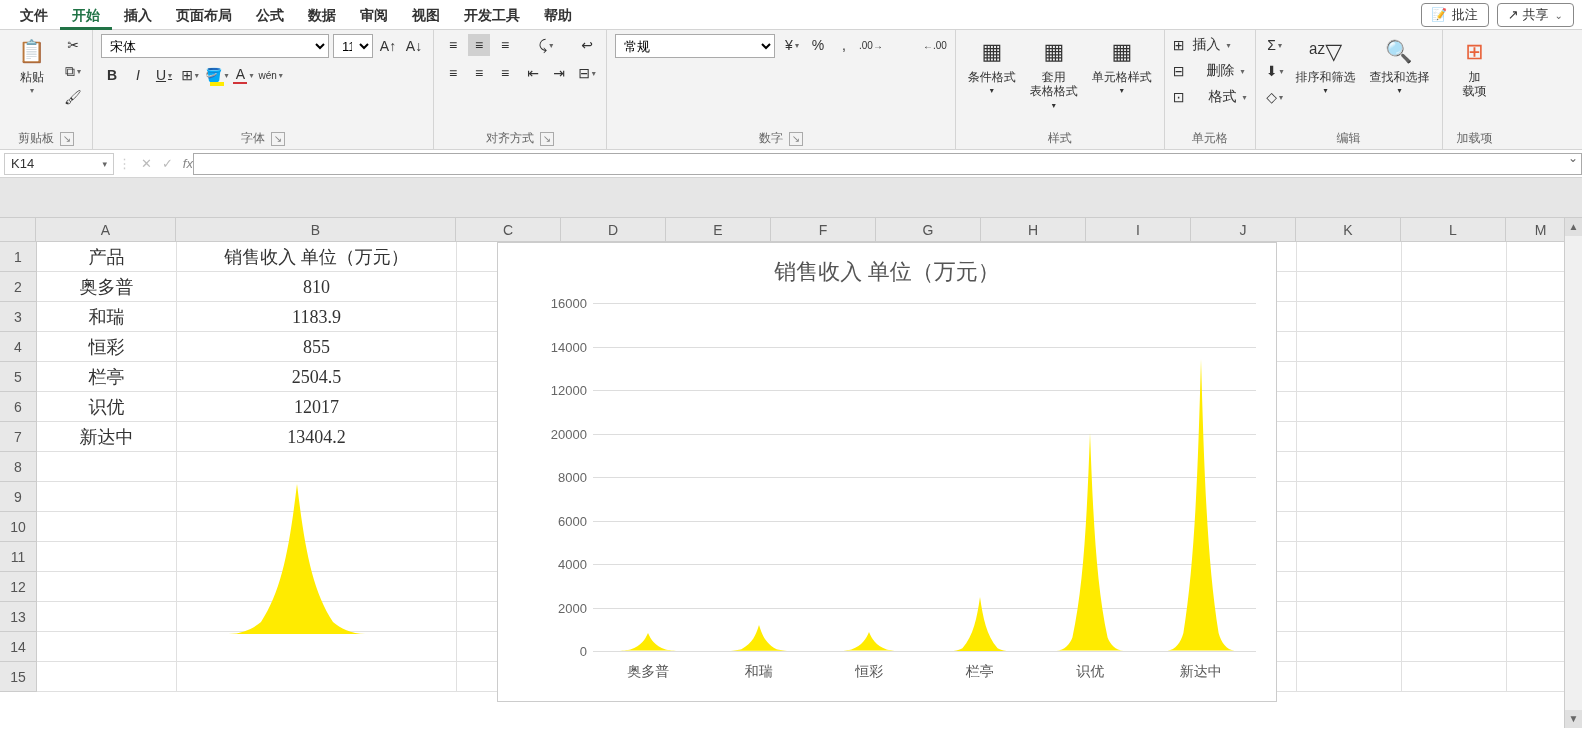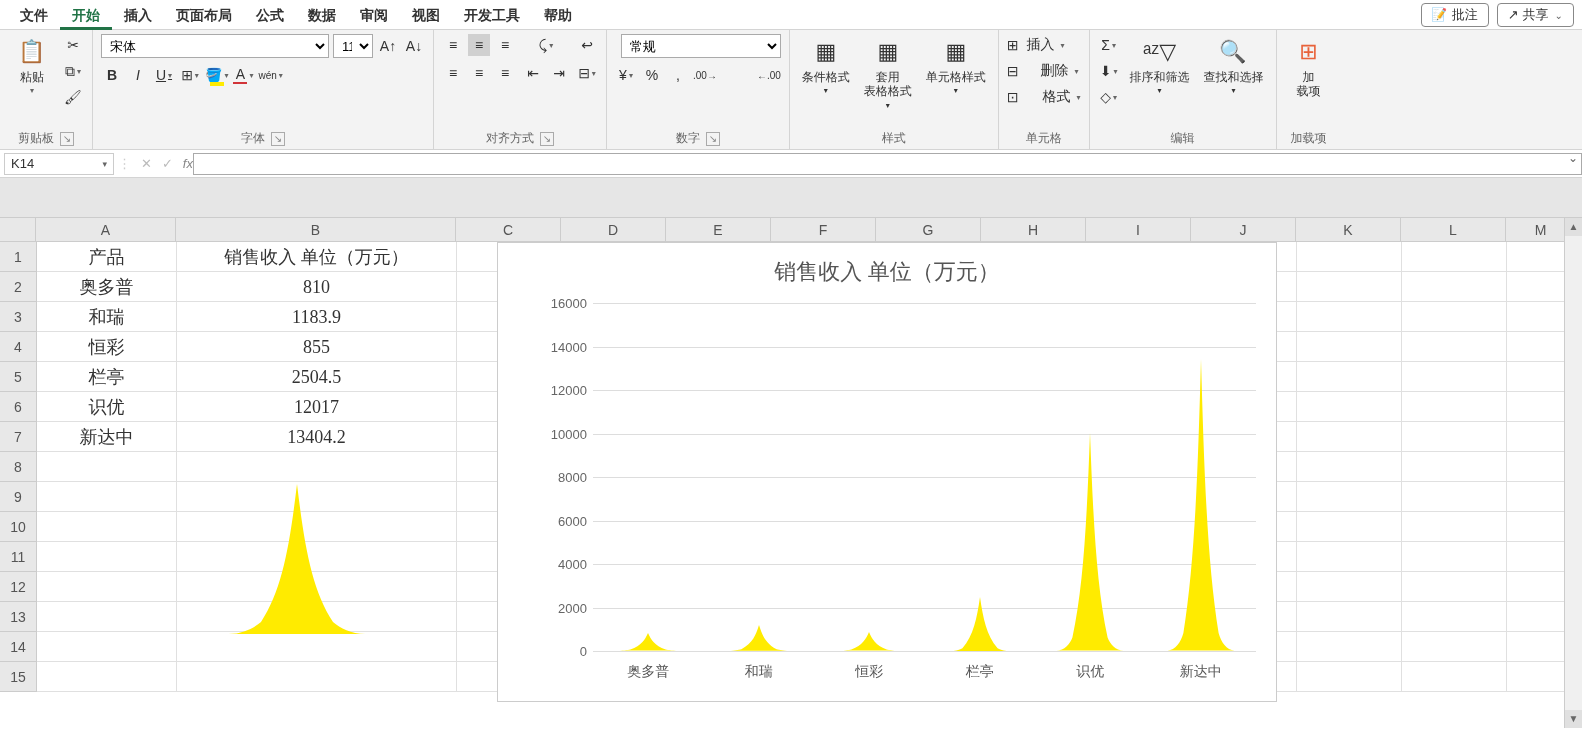--- a/index.html
+++ b/index.html
@@ -171,21 +171,21 @@
         <div class="icon-btn small-drop">⊟</div>
       </div>
     </div>
     <div class="group-label">
         <span>对齐方式</span>
         <span class="launcher">↘</span>
       </div>
   </div>
 
   <div class="group">
-    <div class="controls" style="flex-direction:column; gap:6px; align-items:flex-end;">
+    <div class="controls" style="gap:6px; align-items:flex-start;">
       <select class="num-format"><option>常规</option></select>
       <div class="row">
         <div class="icon-btn small-drop">¥</div>
         <div class="icon-btn">%</div>
         <div class="icon-btn">,</div>
         <div class="icon-btn" style="font-size:10px;">.00→</div>
         <div class="icon-btn" style="font-size:10px;margin-left:36px;">←.00</div>
       </div>
     </div>
     <div class="group-label">
@@ -328,21 +328,21 @@
 
       <div class="chart">
         <div class="chart-title">销售收入 单位（万元）</div>
         <div class="plot">
           <div class="y-axis" id="y-axis">
               <div class="y-tick" style="top: 100%;">0</div>
               <div class="y-tick" style="top: 87.5%;">2000</div>
               <div class="y-tick" style="top: 75%;">4000</div>
               <div class="y-tick" style="top: 62.5%;">6000</div>
               <div class="y-tick" style="top: 50%;">8000</div>
-              <div class="y-tick" style="top: 37.5%;">10000</div>
+              <div class="y-tick" style="top: 37.5%;">20000</div>
               <div class="y-tick" style="top: 25%;">12000</div>
               <div class="y-tick" style="top: 12.5%;">14000</div>
               <div class="y-tick" style="top: 0%;">16000</div>
             </div>
           <div id="gridlines">
               <div class="grid-line" style="top: 100%;"></div>
               <div class="grid-line" style="top: 87.5%;"></div>
               <div class="grid-line" style="top: 75%;"></div>
               <div class="grid-line" style="top: 62.5%;"></div>
               <div class="grid-line" style="top: 50%;"></div>

